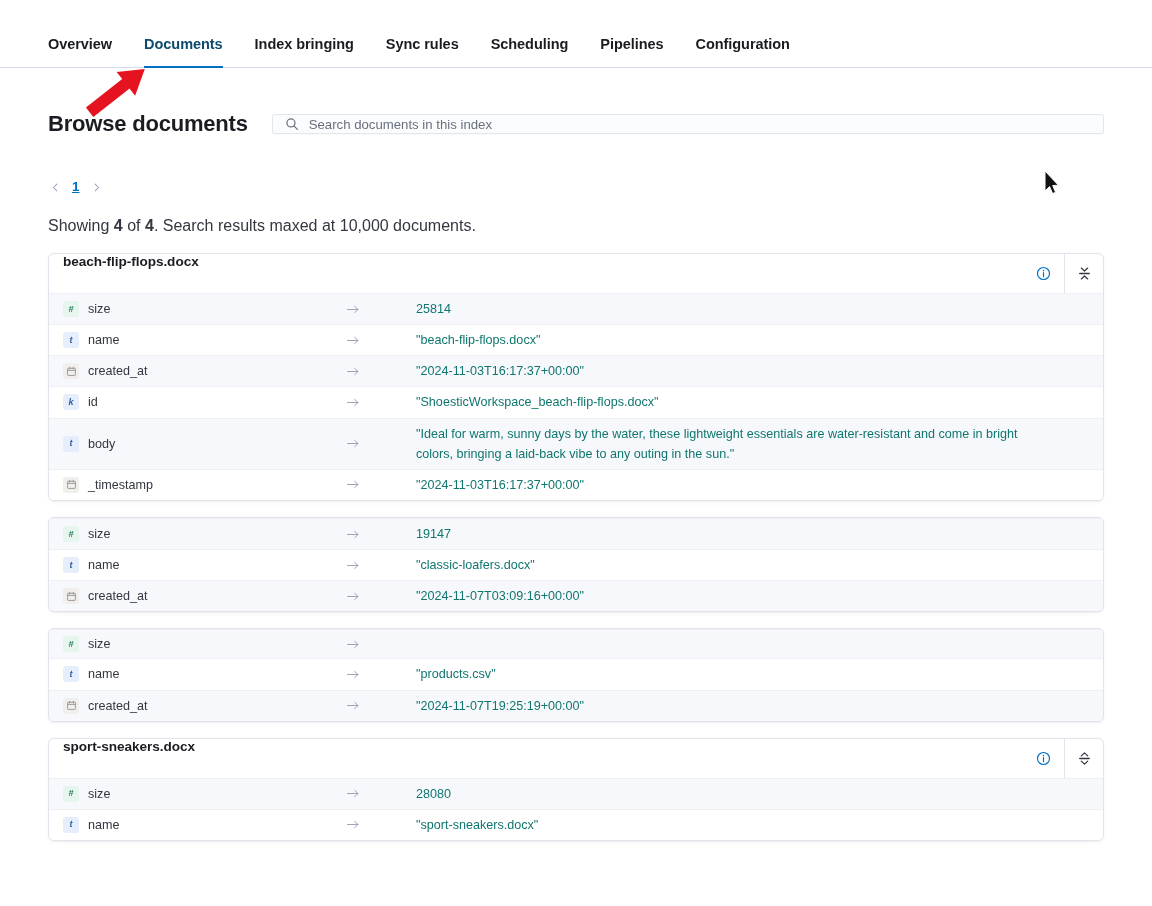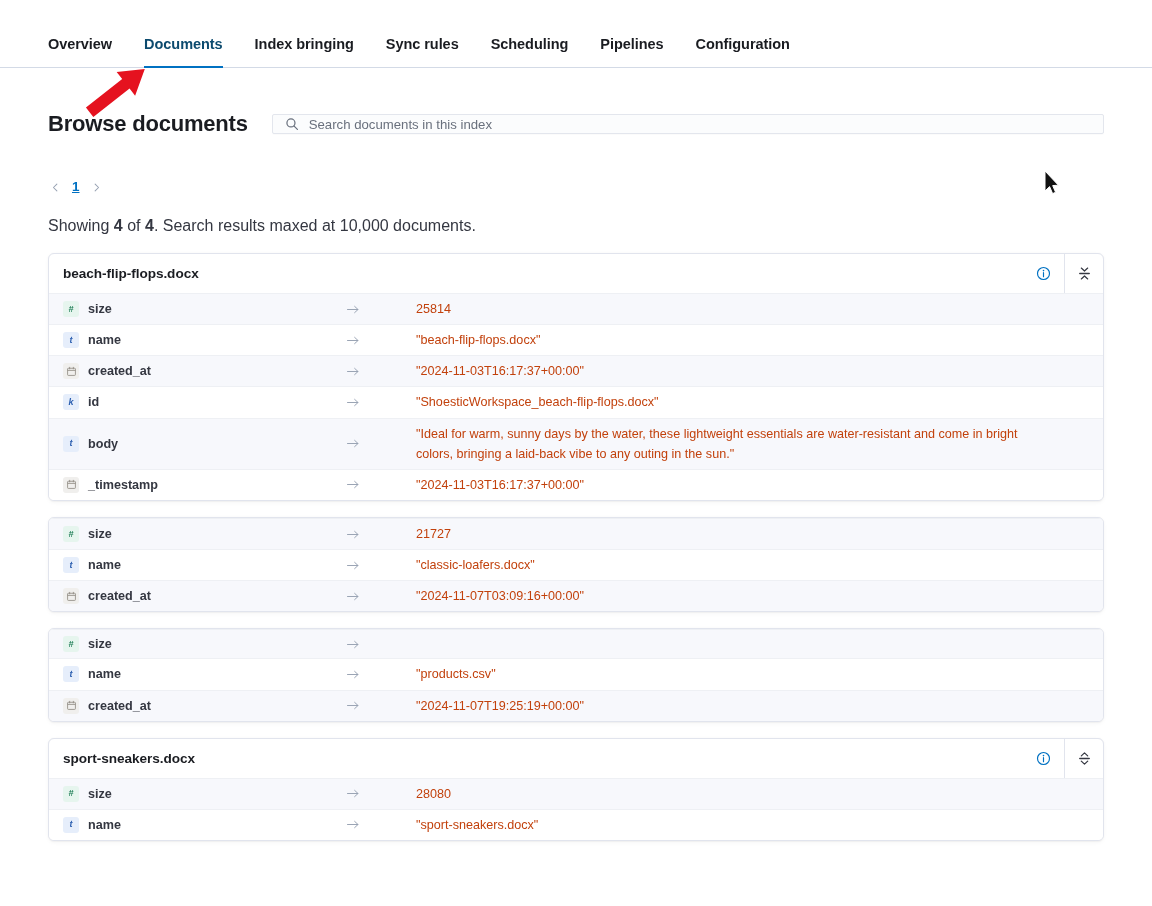--- a/index.html
+++ b/index.html
@@ -113,21 +113,21 @@
   .card {
     border: 1px solid #e1e4ed;
     border-radius: 6px;
     background: #ffffff;
     margin-bottom: 16px;
     box-shadow: 0 .7px 1.4px rgba(0,0,0,.04), 0 1.9px 4px rgba(0,0,0,.03);
     overflow: hidden;
   }
   .card-head {
     display: flex;
-    align-items: center;
+    align-items: flex-start;
     height: 39px;
     padding-left: 14px;
   }
   .card-title {
     flex: 1;
     font-size: 13.6px;
     font-weight: bold;
     color: #1a1c21;
     letter-spacing: -0.05px;
   }
@@ -161,31 +161,31 @@
   .frow.odd { background: #f7f8fc; }
   .frow.even { background: #ffffff; }
   .fkey {
     width: 297px;
     display: flex;
     align-items: center;
     gap: 9px;
     padding-left: 14px;
     flex: none;
   }
-  .fkey-label { color: #343741; font-weight: bold; }
+  .fkey-label { color: #343741; }
   .farrow {
     width: 70px;
     flex: none;
     display: flex;
     align-items: center;
     justify-content: flex-start;
   }
   .fval {
     flex: 1;
-    color: #c2410c;
+    color: #0f766e;
     padding-right: 56px;
     line-height: 1.6;
     padding-top: 5px;
     padding-bottom: 5px;
     word-break: break-word;
   }
 
   
   .tbadge {
     width: 16px; height: 16px;
@@ -370,21 +370,21 @@
         <div class="fkey">
           <span class="tbadge number">#</span>
           <span class="fkey-label">size</span>
         </div>
         <div class="farrow">
           <svg viewBox="0 0 20 16" width="15" height="13" fill="none" stroke="#98a2b3" stroke-width="1.3" stroke-linecap="round" stroke-linejoin="round">
             <line x1="2" y1="8" x2="16" y2="8"></line>
             <polyline points="11.5,3.8 16,8 11.5,12.2"></polyline>
           </svg>
         </div>
-        <div class="fval">21727</div>
+        <div class="fval">19147</div>
       </div>
       <div class="frow even">
         <div class="fkey">
           <span class="tbadge text">t</span>
           <span class="fkey-label">name</span>
         </div>
         <div class="farrow">
           <svg viewBox="0 0 20 16" width="15" height="13" fill="none" stroke="#98a2b3" stroke-width="1.3" stroke-linecap="round" stroke-linejoin="round">
             <line x1="2" y1="8" x2="16" y2="8"></line>
             <polyline points="11.5,3.8 16,8 11.5,12.2"></polyline>

